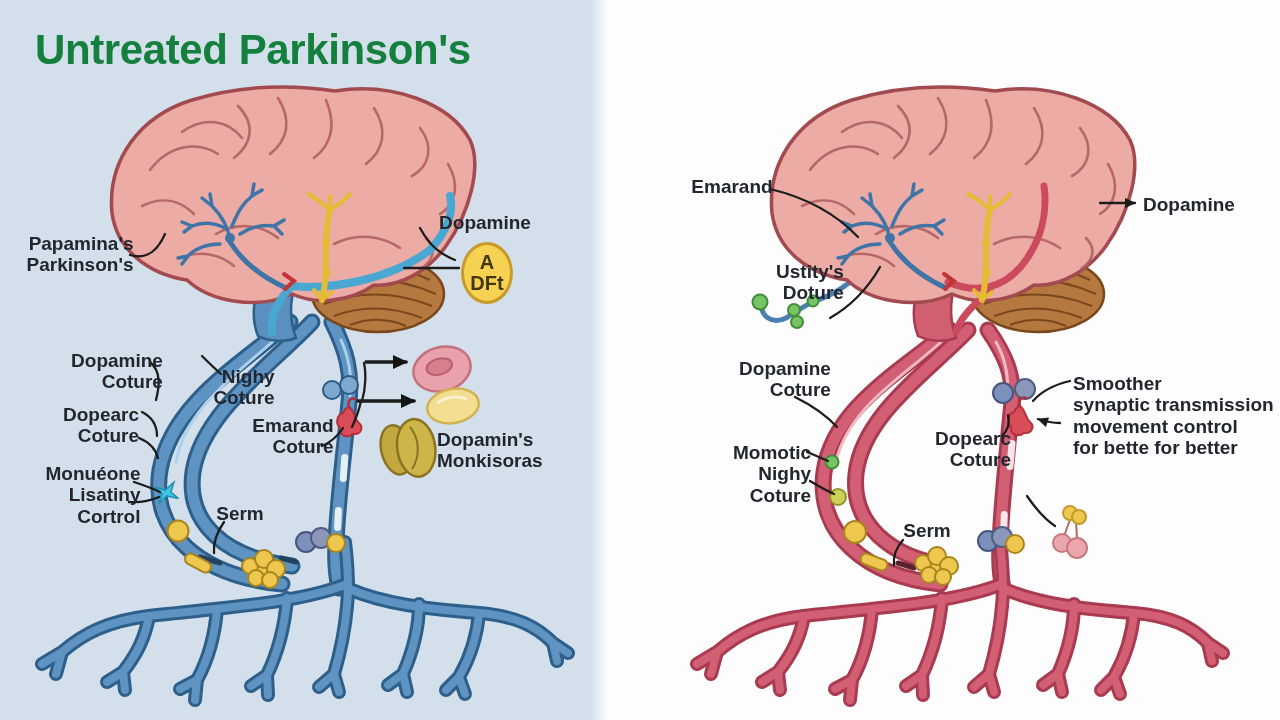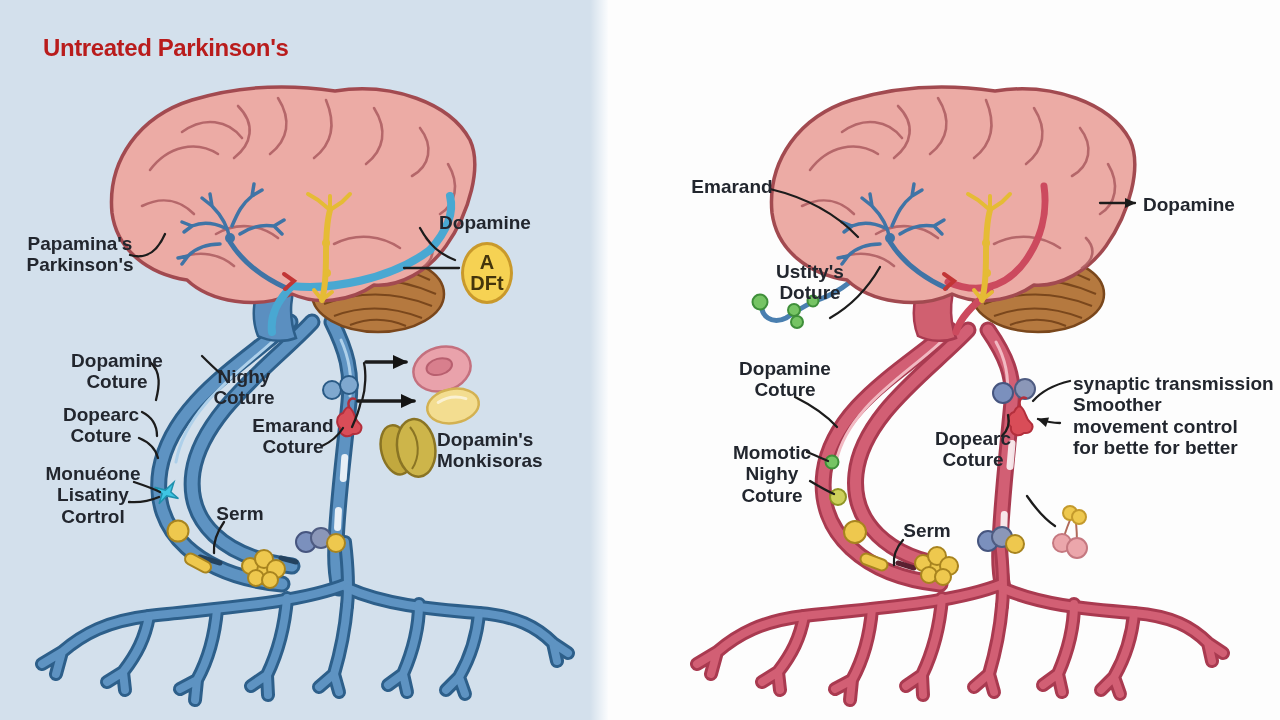--- a/index.html
+++ b/index.html
@@ -4,24 +4,24 @@
 <style>
   html,body{margin:0;padding:0}
   .stage{position:relative;width:1280px;height:720px;overflow:hidden;
          font-family:"Liberation Sans",sans-serif;background:#fff}
   .panel{position:absolute;top:0;height:720px}
   .panel.left{left:0;width:608px;background:#d3e0ec}
   .panel.left:after{content:"";position:absolute;right:0;top:0;width:18px;height:100%;
          background:linear-gradient(to right,rgba(255,255,255,0),rgba(255,255,255,.9));pointer-events:none}
   .panel.right{left:608px;width:672px;background:#fdfdfd}
   svg.art{position:absolute;left:0;top:0;display:block}
-  .title{position:absolute;top:26px;margin:8px;font-size:24px;font-weight:700;
-         color:#b91c1c;letter-spacing:-.4px;white-space:nowrap}
+  .title{position:absolute;top:26px;margin:0;font-size:42px;font-weight:700;
+         color:#15803d;letter-spacing:-.4px;white-space:nowrap}
   .lbl{position:absolute;transform:translateX(-50%);font-size:19px;font-weight:600;
-       line-height:1.12;color:#22262e;text-align:center;white-space:nowrap}
+       line-height:1.12;color:#22262e;text-align:right;white-space:nowrap}
   .lbl.la{transform:none;text-align:left}
   .lbl span{display:block}
   .badge{position:absolute;left:461px;top:242px;width:46px;height:56px;border-radius:50%;
        background:#f6d253;border:3px solid #c9992b;display:flex;flex-direction:column;
        align-items:center;justify-content:center;font-size:20px;font-weight:600;
        line-height:1.05;color:#44350c}
 </style>
 </head>
 <body>
 
@@ -405,22 +405,22 @@
     <div class="lbl" style="left:164px;top:442px">
       <span>Momotic</span>
       <span>Nighy</span>
       <span>Coture</span>
     </div>
     <div class="lbl" style="left:365px;top:428px">
       <span>Dopearc</span>
       <span>Coture</span>
     </div>
     <div class="lbl la" style="left:465px;top:373px">
+      <span>Smoother</span>
       <span>synaptic transmission</span>
-      <span>Smoother</span>
       <span>movement control</span>
       <span>for bette for better</span>
     </div>
     <div class="lbl" style="left:319px;top:520px">
       <span>Serm</span>
     </div>
   </section>
 </div>
 
 </body></html>

